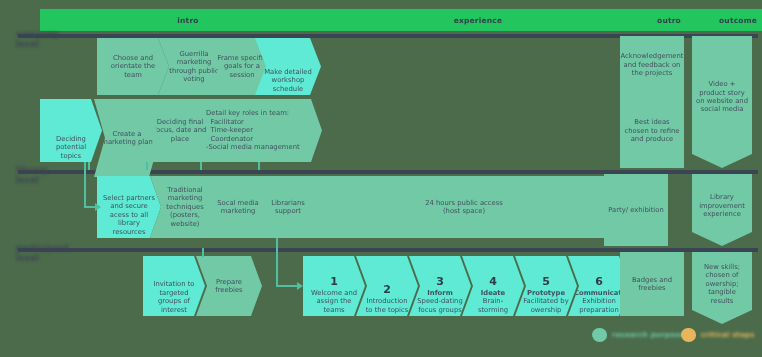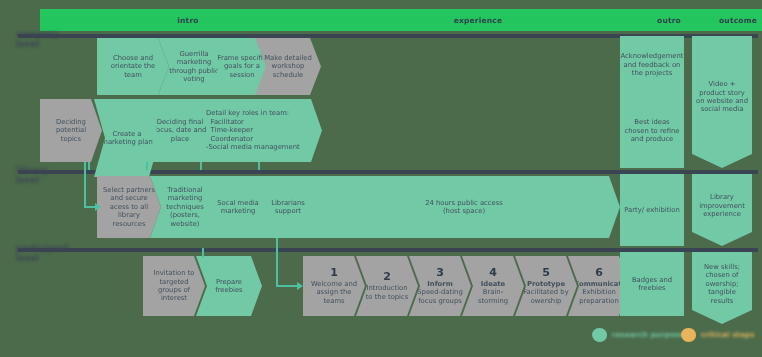--- a/index.html
+++ b/index.html
@@ -40,21 +40,21 @@
     font-size:6.8px;line-height:8.4px;
     color:#42505e;
     padding:2px 6px;
     box-sizing:border-box;
     clip-path:polygon(0% 0%, calc(100% - 11px) 0%, 100% 50%, calc(100% - 11px) 100%, 0% 100%);
   }
   .chev.notch{
     clip-path:polygon(0% 0%, calc(100% - 11px) 0%, 100% 50%, calc(100% - 11px) 100%, 0% 100%, 11px 50%);
   }
   .green{background:#72c9a6;}
-  .gold{background:#a3a3a3;}
+  .gold{background:#5eead4;align-items:flex-end;}
   .chev .inner{width:100%;}
   .chev .inner.left{text-align:left;}
   .numlbl{font-size:11px;font-weight:bold;color:#2f3b48;display:block;margin-bottom:1px;line-height:12px;}
   .bold{font-weight:bold;}
 
   
   .vblock{
     position:absolute;background:#72c9a6;
     display:flex;align-items:center;justify-content:center;
     text-align:center;font-size:6.8px;line-height:8.4px;color:#42505e;
@@ -204,21 +204,21 @@
       <span>Exhibition preparation</span>
     </div>
   </div>
 
   <div class="vblock" style="left:620px;top:36px;width:64px;height:58px;">
     <span>Acknowledgement and feedback on the projects</span>
   </div>
   <div class="vblock" style="left:620px;top:94px;width:64px;height:74px;">
     <span>Best ideas chosen to refine and produce</span>
   </div>
-  <div class="vblock" style="left:620px;top:174px;width:64px;height:72px;">
+  <div class="vblock" style="left:604px;top:174px;width:64px;height:72px;">
     <span>Party/ exhibition</span>
   </div>
   <div class="vblock" style="left:620px;top:252px;width:64px;height:64px;">
     <span>Badges and freebies</span>
   </div>
 
   <div class="vblock vchev" style="left:692px;top:36px;width:60px;height:132px;">
     <span style="margin-bottom:10px;">Video + product story on website and social media</span>
   </div>
   <div class="vblock vchev" style="left:692px;top:174px;width:60px;height:72px;">

